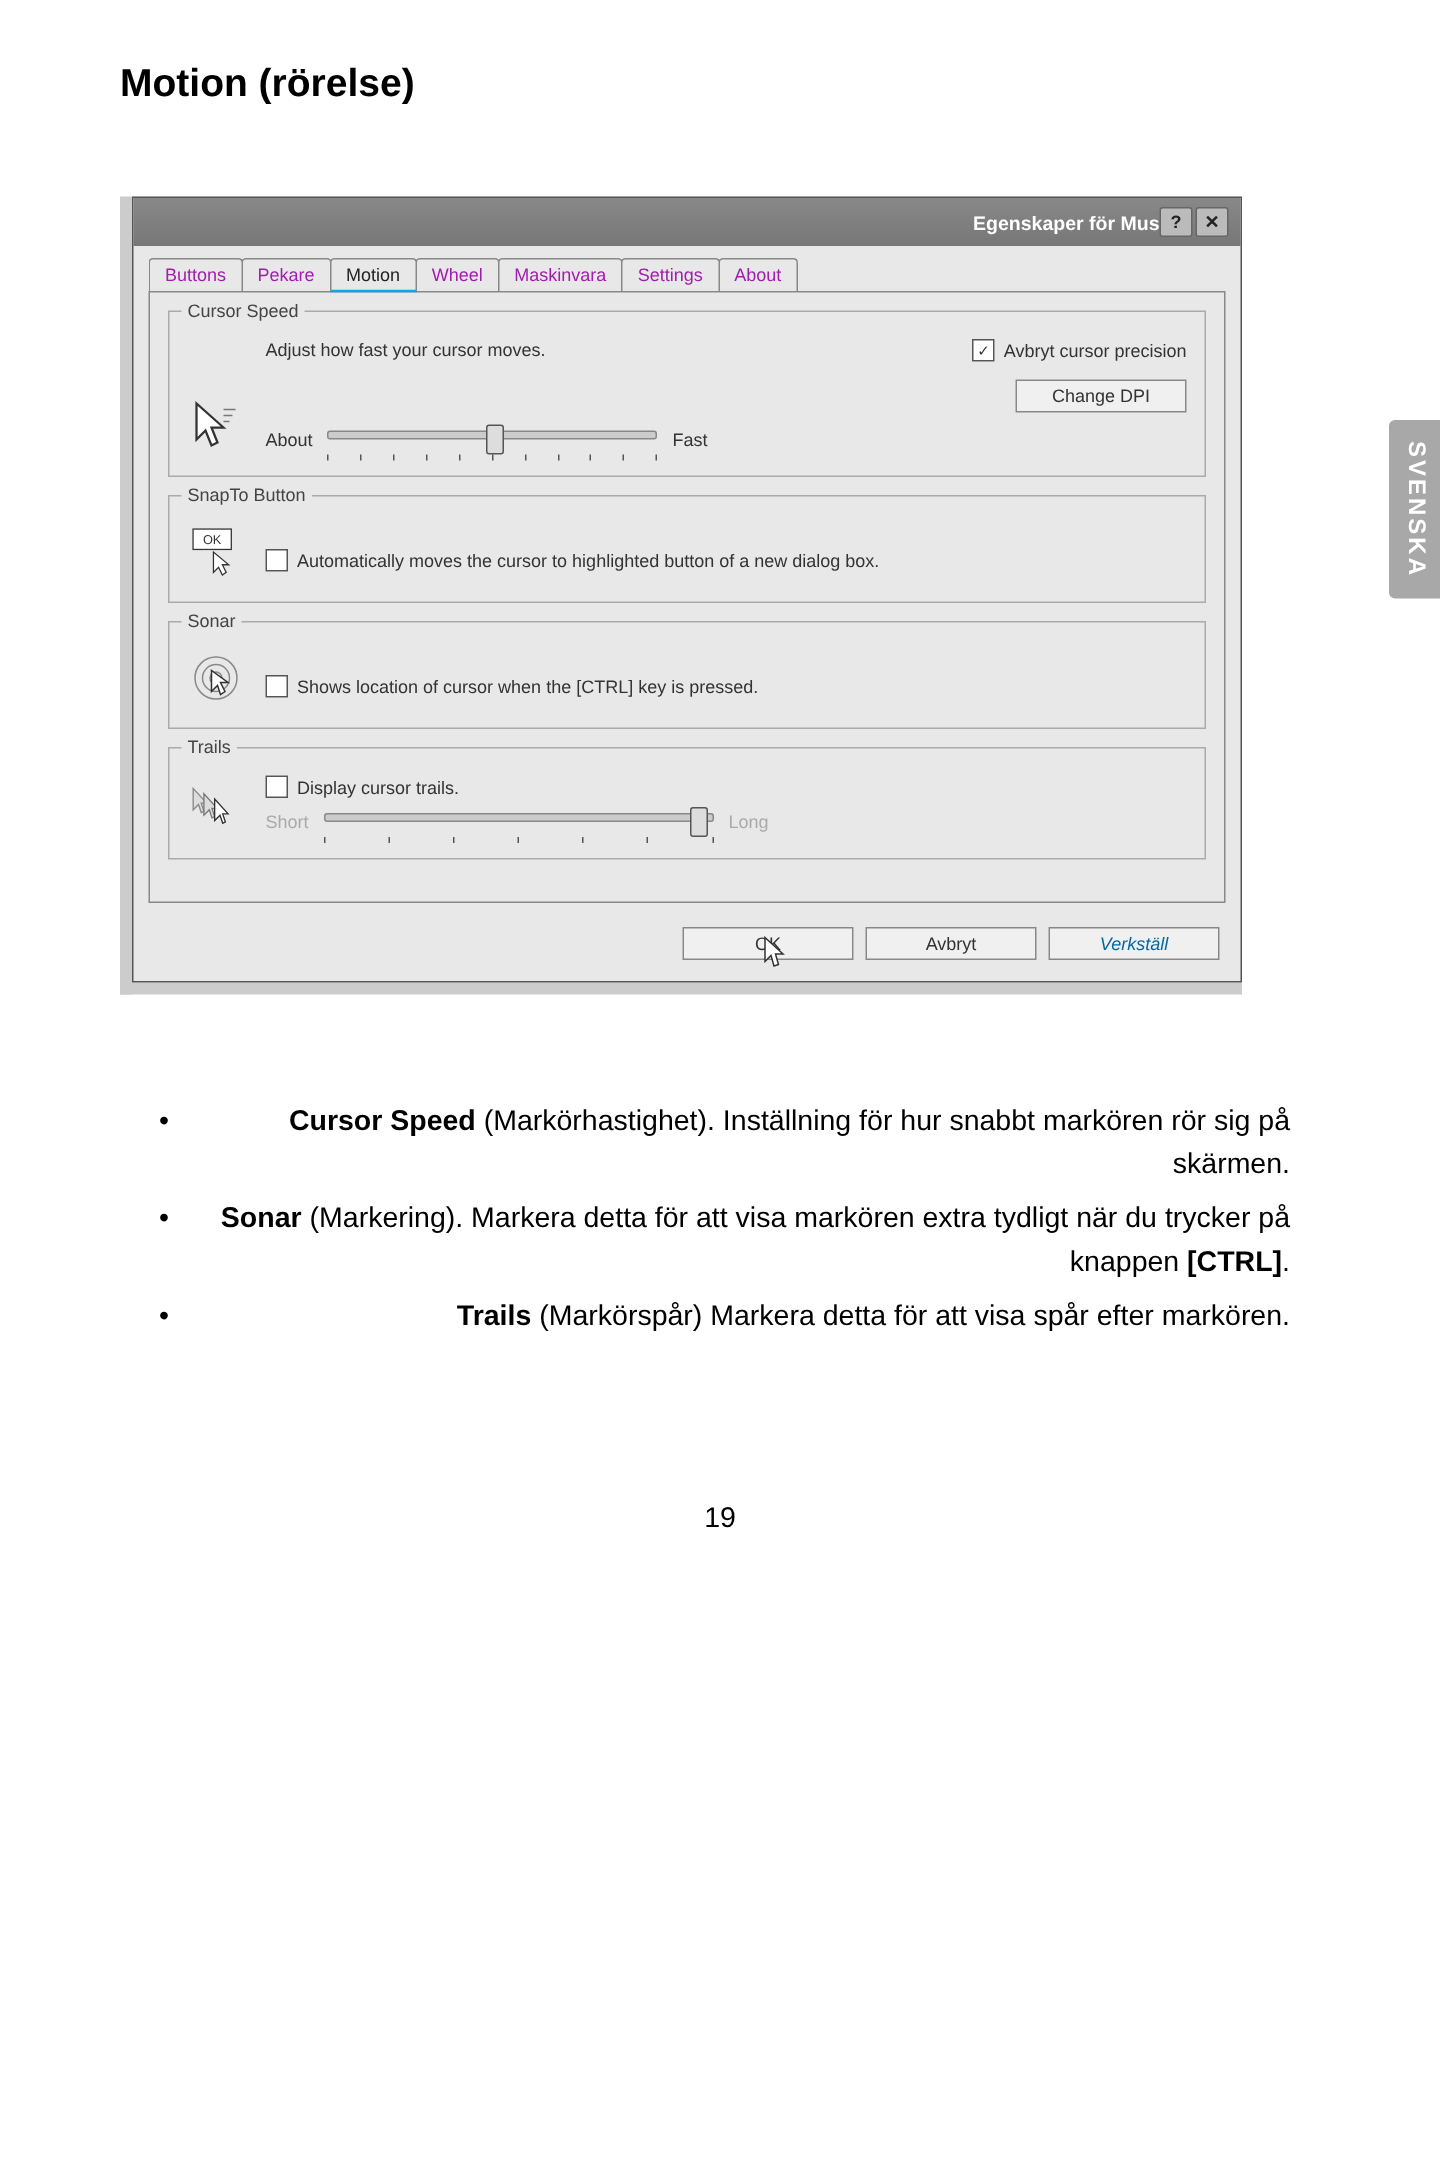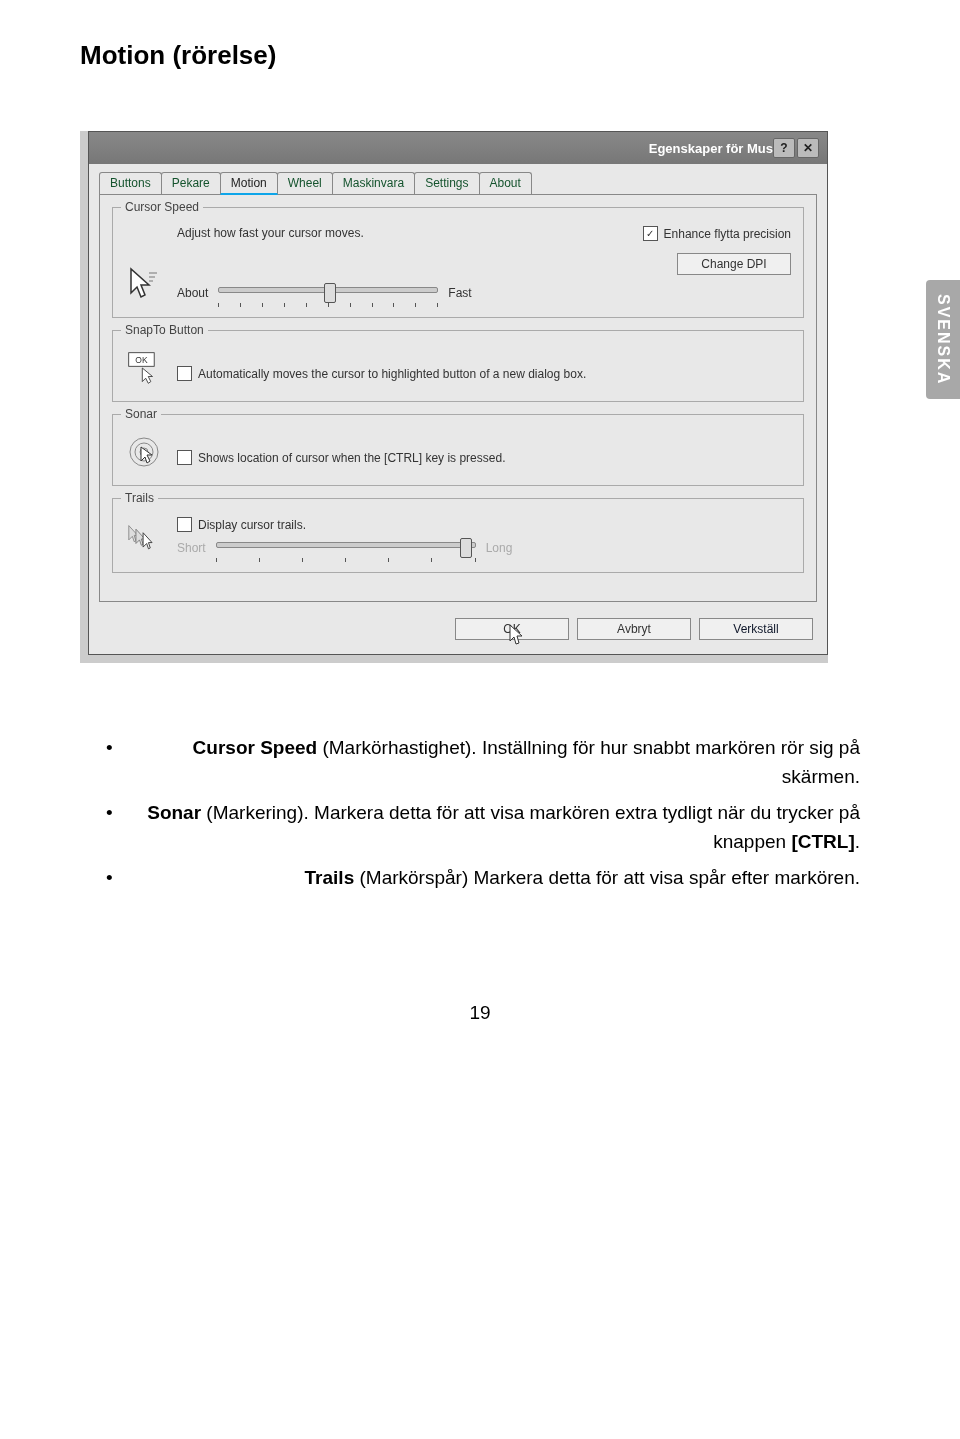--- a/index.html
+++ b/index.html
@@ -79,21 +79,21 @@
     gap: 0;
   }
   .tab {
     border: 1px solid #888;
     border-bottom: none;
     padding: 3px 10px;
     font-size: 12px;
     background: #e8e8e8;
     border-radius: 3px 3px 0 0;
     margin-right: -1px;
-    color: #14532d;
+    color: #a21caf;
   }
   .tab.active {
     background: #e8e8e8;
     position: relative;
     z-index: 2;
     color: #222;
     border-bottom: 2px solid #0ea5e9;
     margin-bottom: -1px;
   }
   .tab-panel {
@@ -202,21 +202,22 @@
     border: 1px solid #888;
     background: #f0f0f0;
     padding: 3px 16px;
     font-size: 12px;
     min-width: 80px;
     text-align: center;
     display: inline-block;
     color: #333;
   }
   .winbtn.disabled {
-    color: #0f172a;
+    color: #0369a1;
+    font-style: italic;
   }
   .dlg-buttons {
     display: flex;
     justify-content: flex-end;
     gap: 8px;
     padding: 6px 14px 14px 14px;
   }
   .disabled-text {
     color: #aaa;
   }
@@ -293,21 +294,21 @@
                   <line x1="22" y1="10" x2="28" y2="10" stroke="#777"></line>
                   <line x1="22" y1="14" x2="26" y2="14" stroke="#777"></line>
                 </svg>
             </div>
             <div class="group-content">
               <div class="adjust-line">
                 <span>Adjust how fast your cursor moves.</span>
                 <div style="display:flex;flex-direction:column;gap:6px;align-items:flex-end;">
                   <div class="checkbox-line">
                     <span class="cbox">✓</span>
-                    <span>Enhance flytta precision</span>
+                    <span>Avbryt cursor precision</span>
                   </div>
                   <span class="winbtn">Change DPI</span>
                 </div>
               </div>
               <div class="slider-row">
                 <span>About</span>
                 <div class="slider-track">
                   <div class="slider-bar"></div>
                   <div class="slider-thumb" style="left:48%"></div>
                   <div class="slider-ticks">

